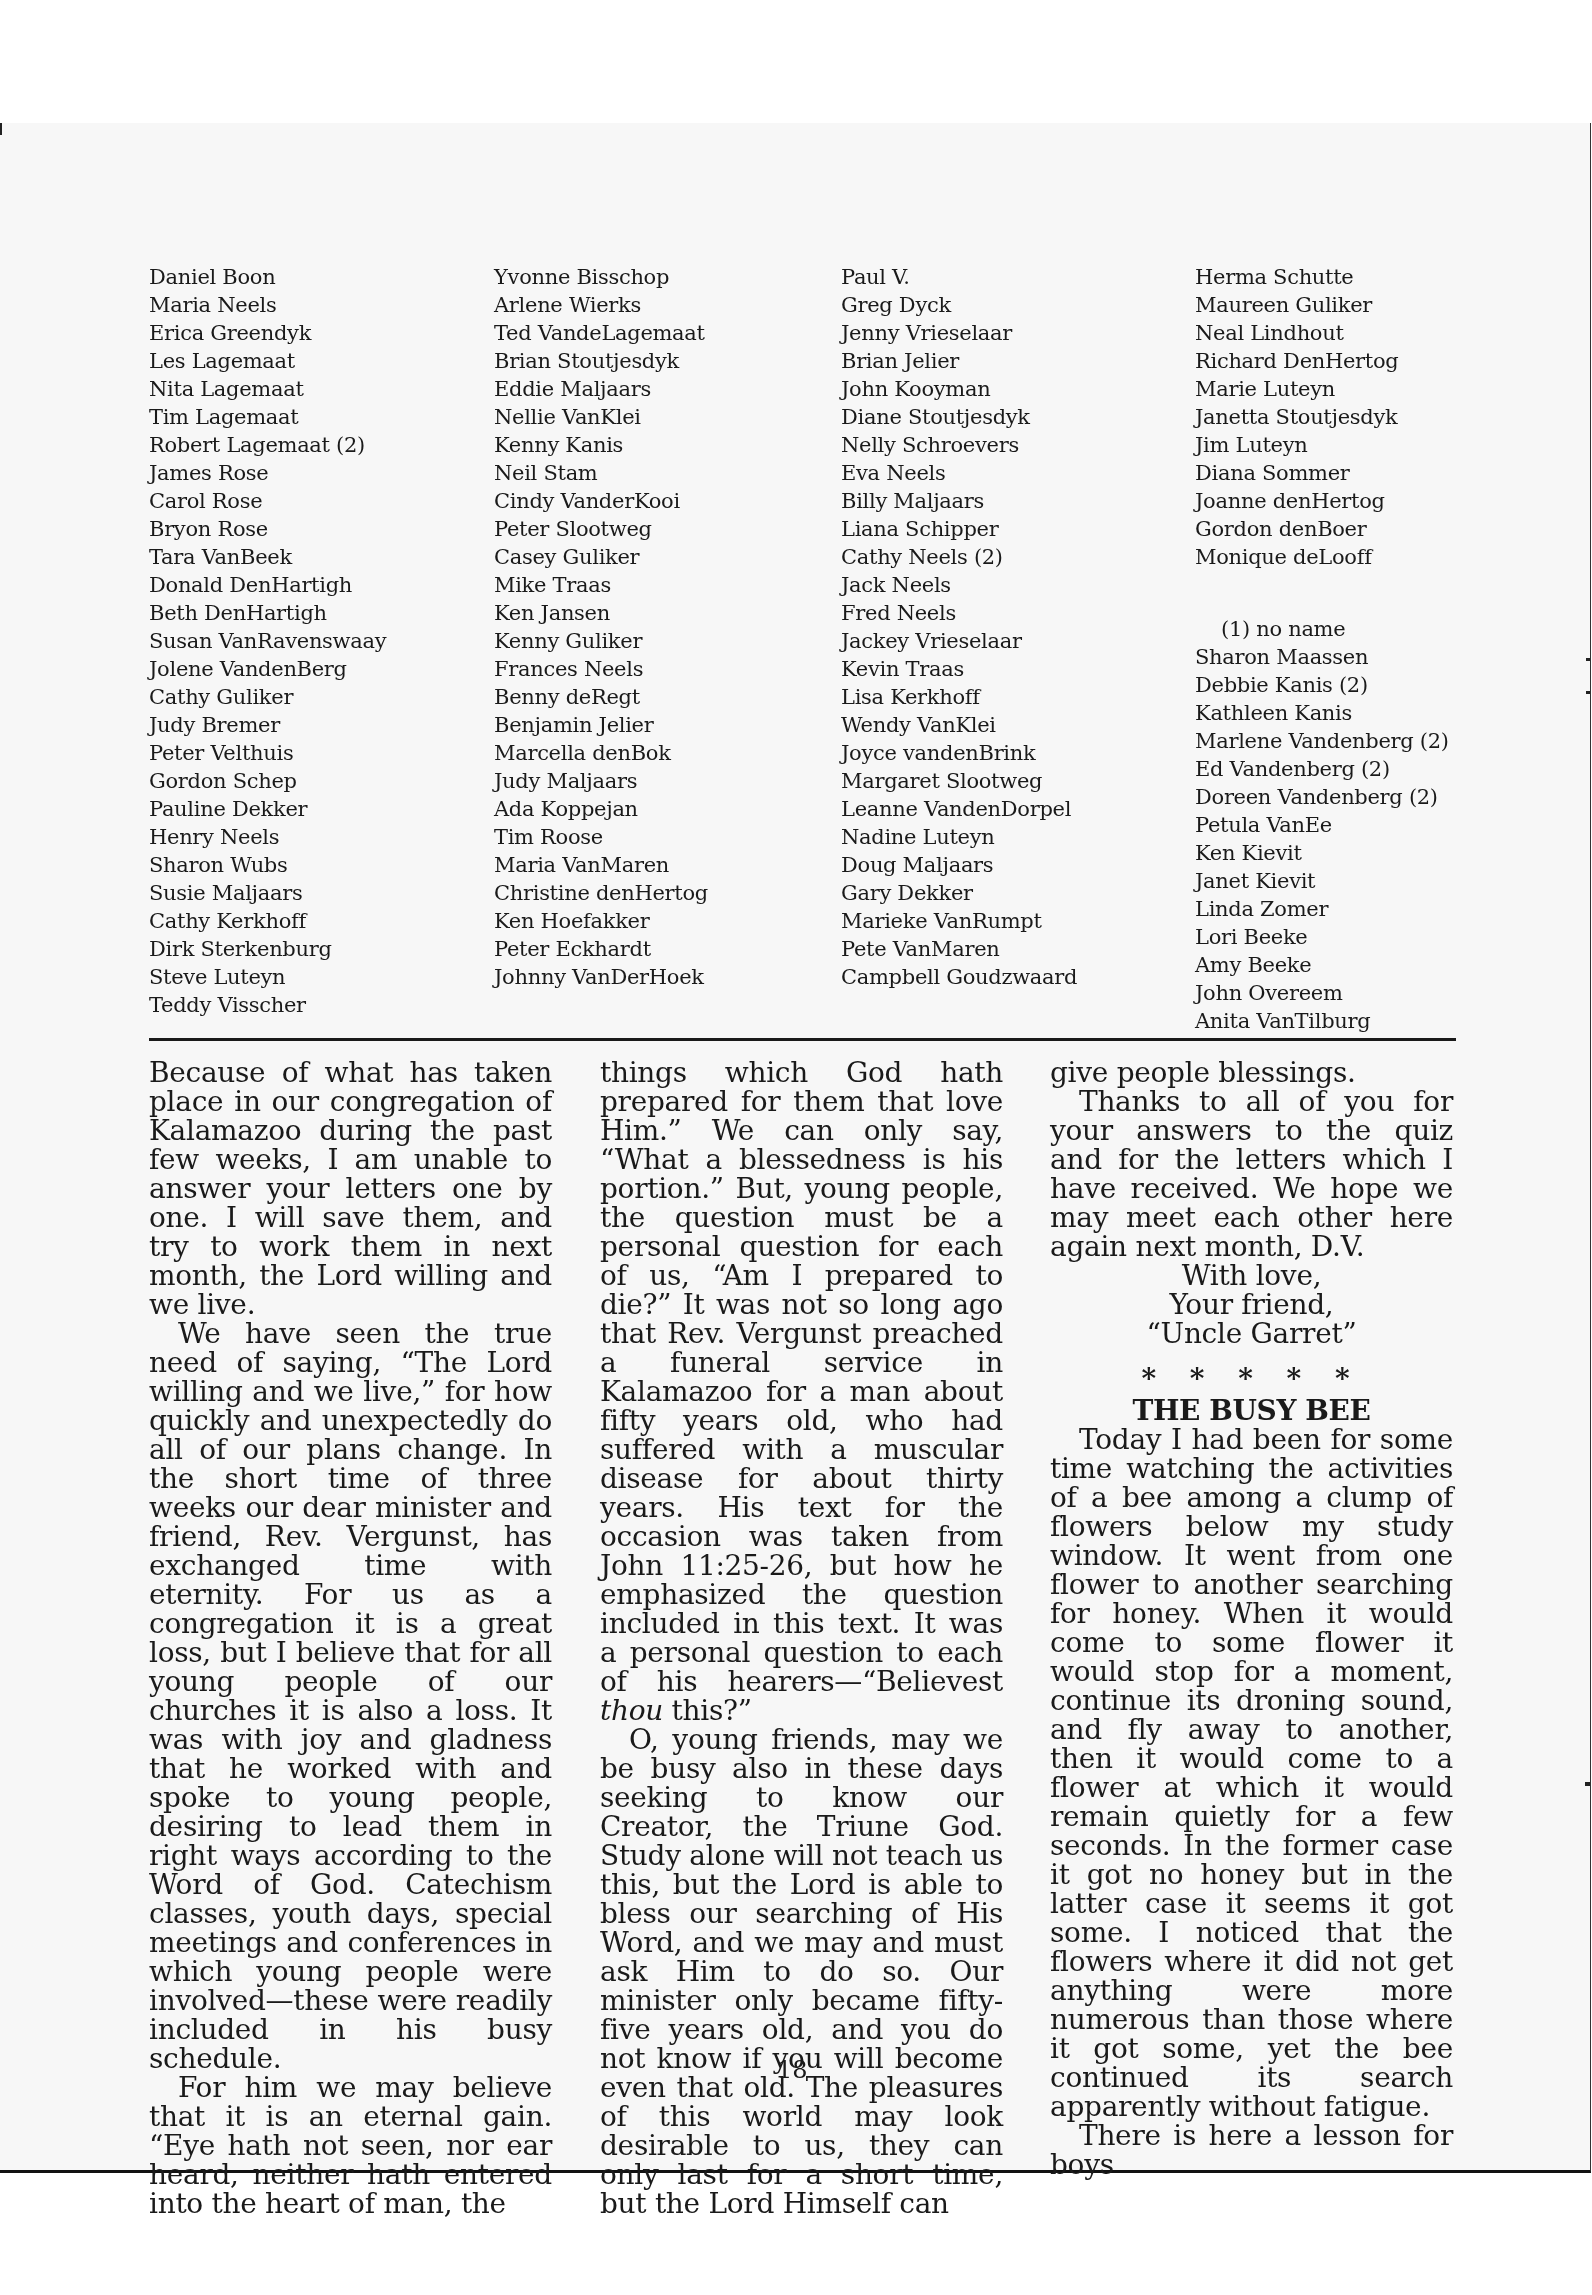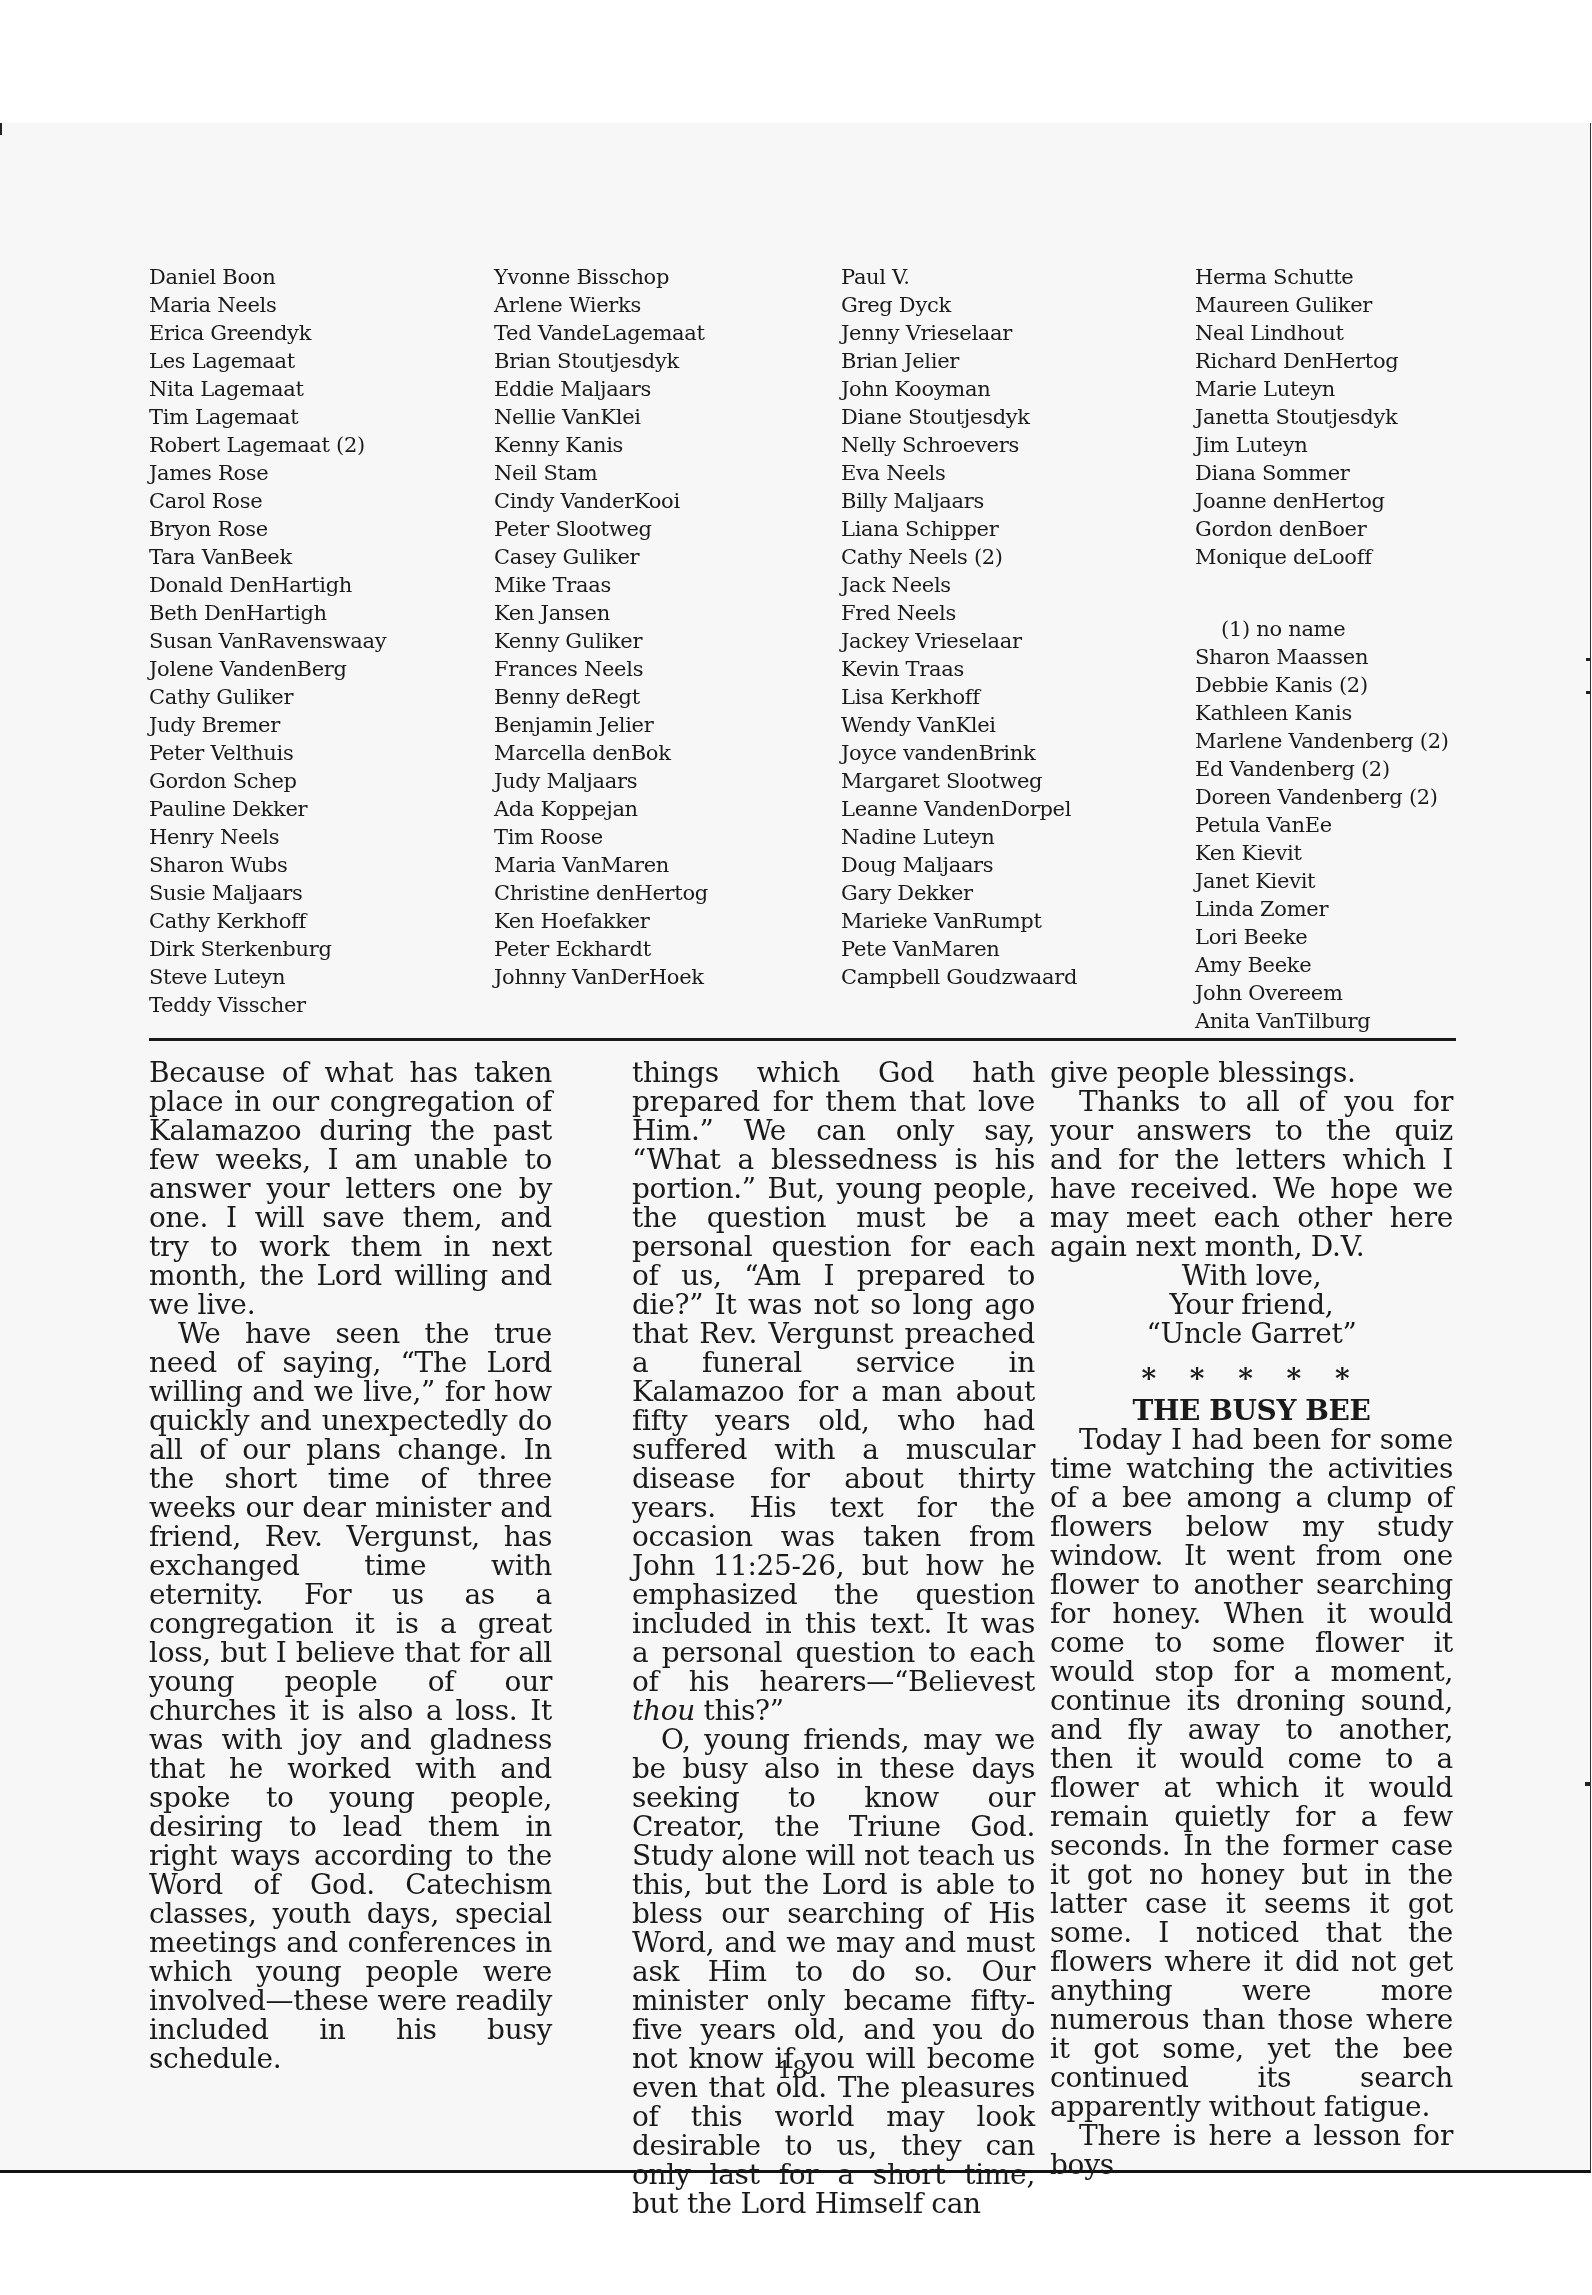--- a/index.html
+++ b/index.html
@@ -169,23 +169,24 @@
       <div>John Overeem</div>
       <div>Anita VanTilburg</div>
     </div>
 </div>
 
 <div class="rule"></div>
 
 <div class="body-col" style="left:149px;">
   <p>Because of what has taken place in our congregation of Kalamazoo during the past few weeks, I am unable to answer your letters one by one. I will save them, and try to work them in next month, the Lord willing and we live.</p>
   <p class="ind">We have seen the true need of saying, “The Lord willing and we live,” for how quickly and unexpectedly do all of our plans change. In the short time of three weeks our dear minister and friend, Rev. Vergunst, has exchanged time with eternity. For us as a congregation it is a great loss, but I believe that for all young people of our churches it is also a loss. It was with joy and gladness that he worked with and spoke to young people, desiring to lead them in right ways according to the Word of God. Catechism classes, youth days, special meetings and conferences in which young people were involved—these were readily included in his busy schedule.</p>
-</div>
-
-<div class="body-col" style="left:600px;margin-left:32px;">
+  <p class="ind">For him we may believe that it is an eternal gain. “Eye hath not seen, nor ear heard, neither hath entered into the heart of man, the</p>
+</div>
+
+<div class="body-col" style="left:600px;">
   <p><span>things which God hath prepared for them that love Him.” We can only say, “What a blessedness is his portion.” But, young people, the question must be a personal question for each of us, “Am I prepared to die?” It was not so long ago that Rev. Vergunst preached a funeral service in Kalamazoo for a man about fifty years old, who had suffered with a muscular disease for about thirty years. His text for the occasion was taken from John 11:25-26, but how he emphasized the question included in this text. It was a personal question to each of his hearers—“Believest </span><em>thou</em><span> this?”</span></p>
   <p class="ind">O, young friends, may we be busy also in these days seeking to know our Creator, the Triune God. Study alone will not teach us this, but the Lord is able to bless our searching of His Word, and we may and must ask Him to do so. Our minister only became fifty-five years old, and you do not know if you will become even that old. The pleasures of this world may look desirable to us, they can only last for a short time, but the Lord Himself can</p>
 </div>
 
 <div class="body-col" style="left:1050px;">
   <p>give people blessings.</p>
   <p class="ind">Thanks to all of you for your answers to the quiz and for the letters which I have received. We hope we may meet each other here again next month, D.V.</p>
   <p class="sig">With love,</p>
   <p class="sig">Your friend,</p>
   <p class="sig">“Uncle Garret”</p>

